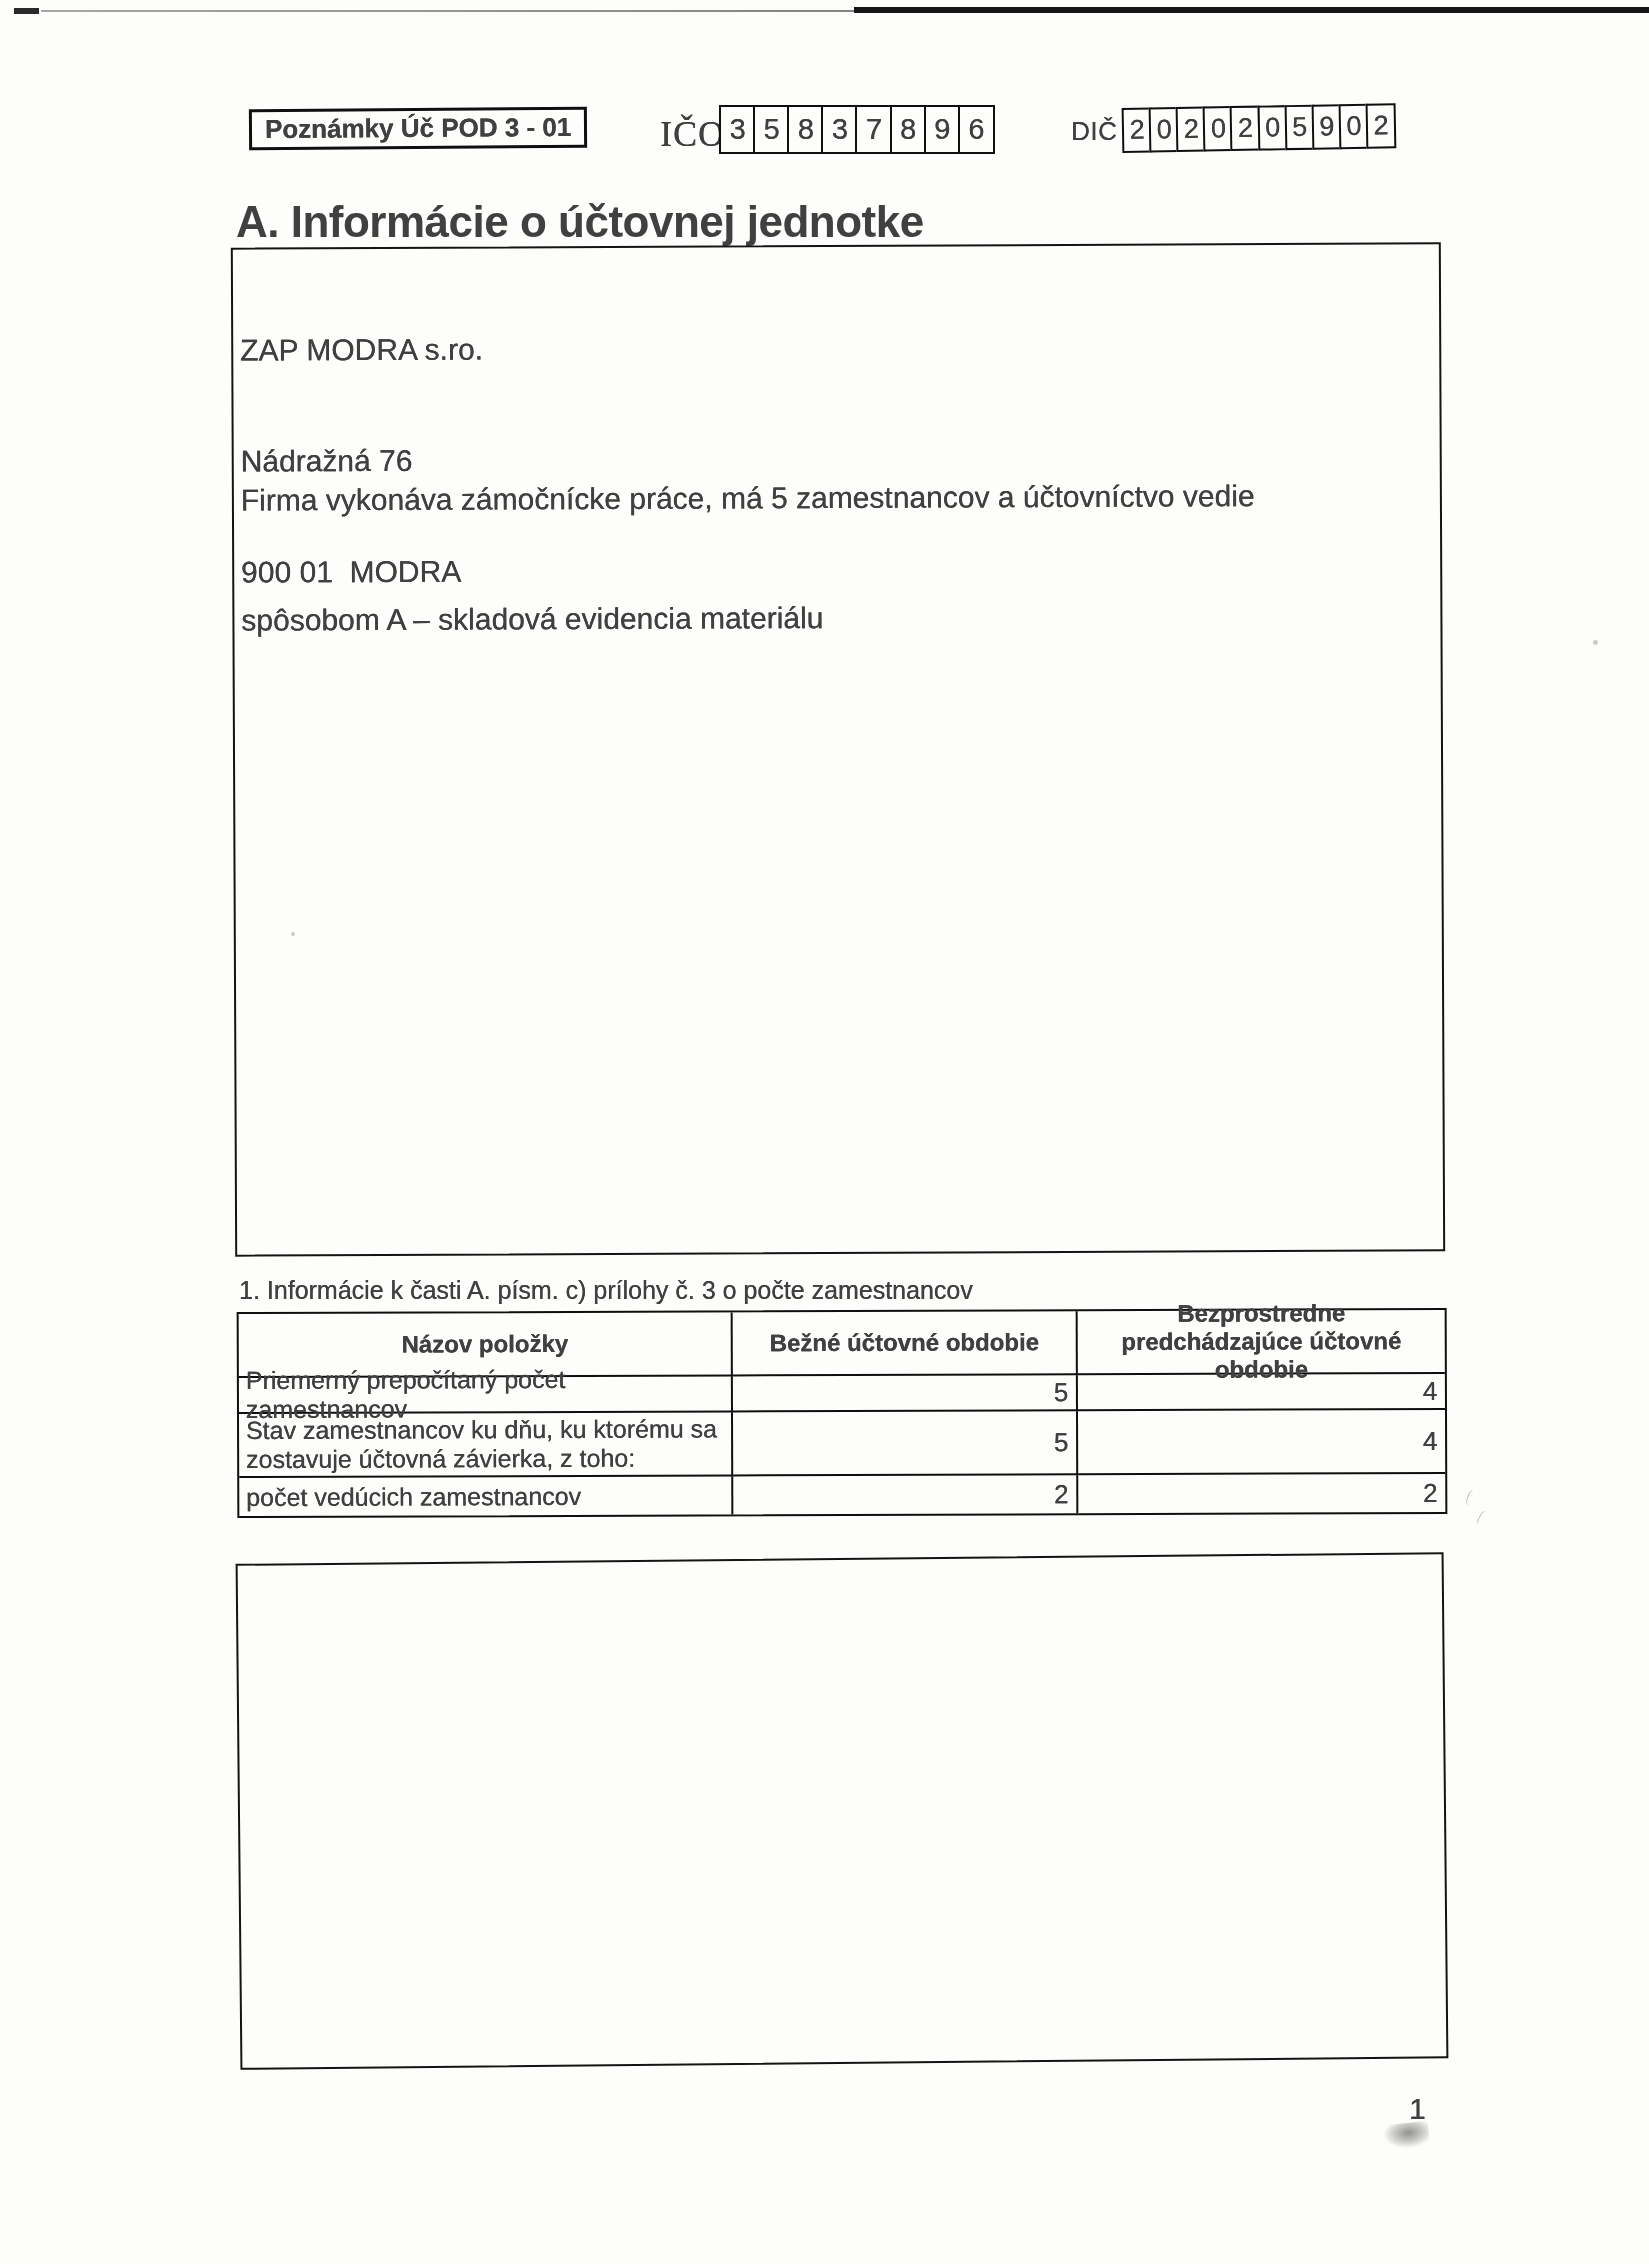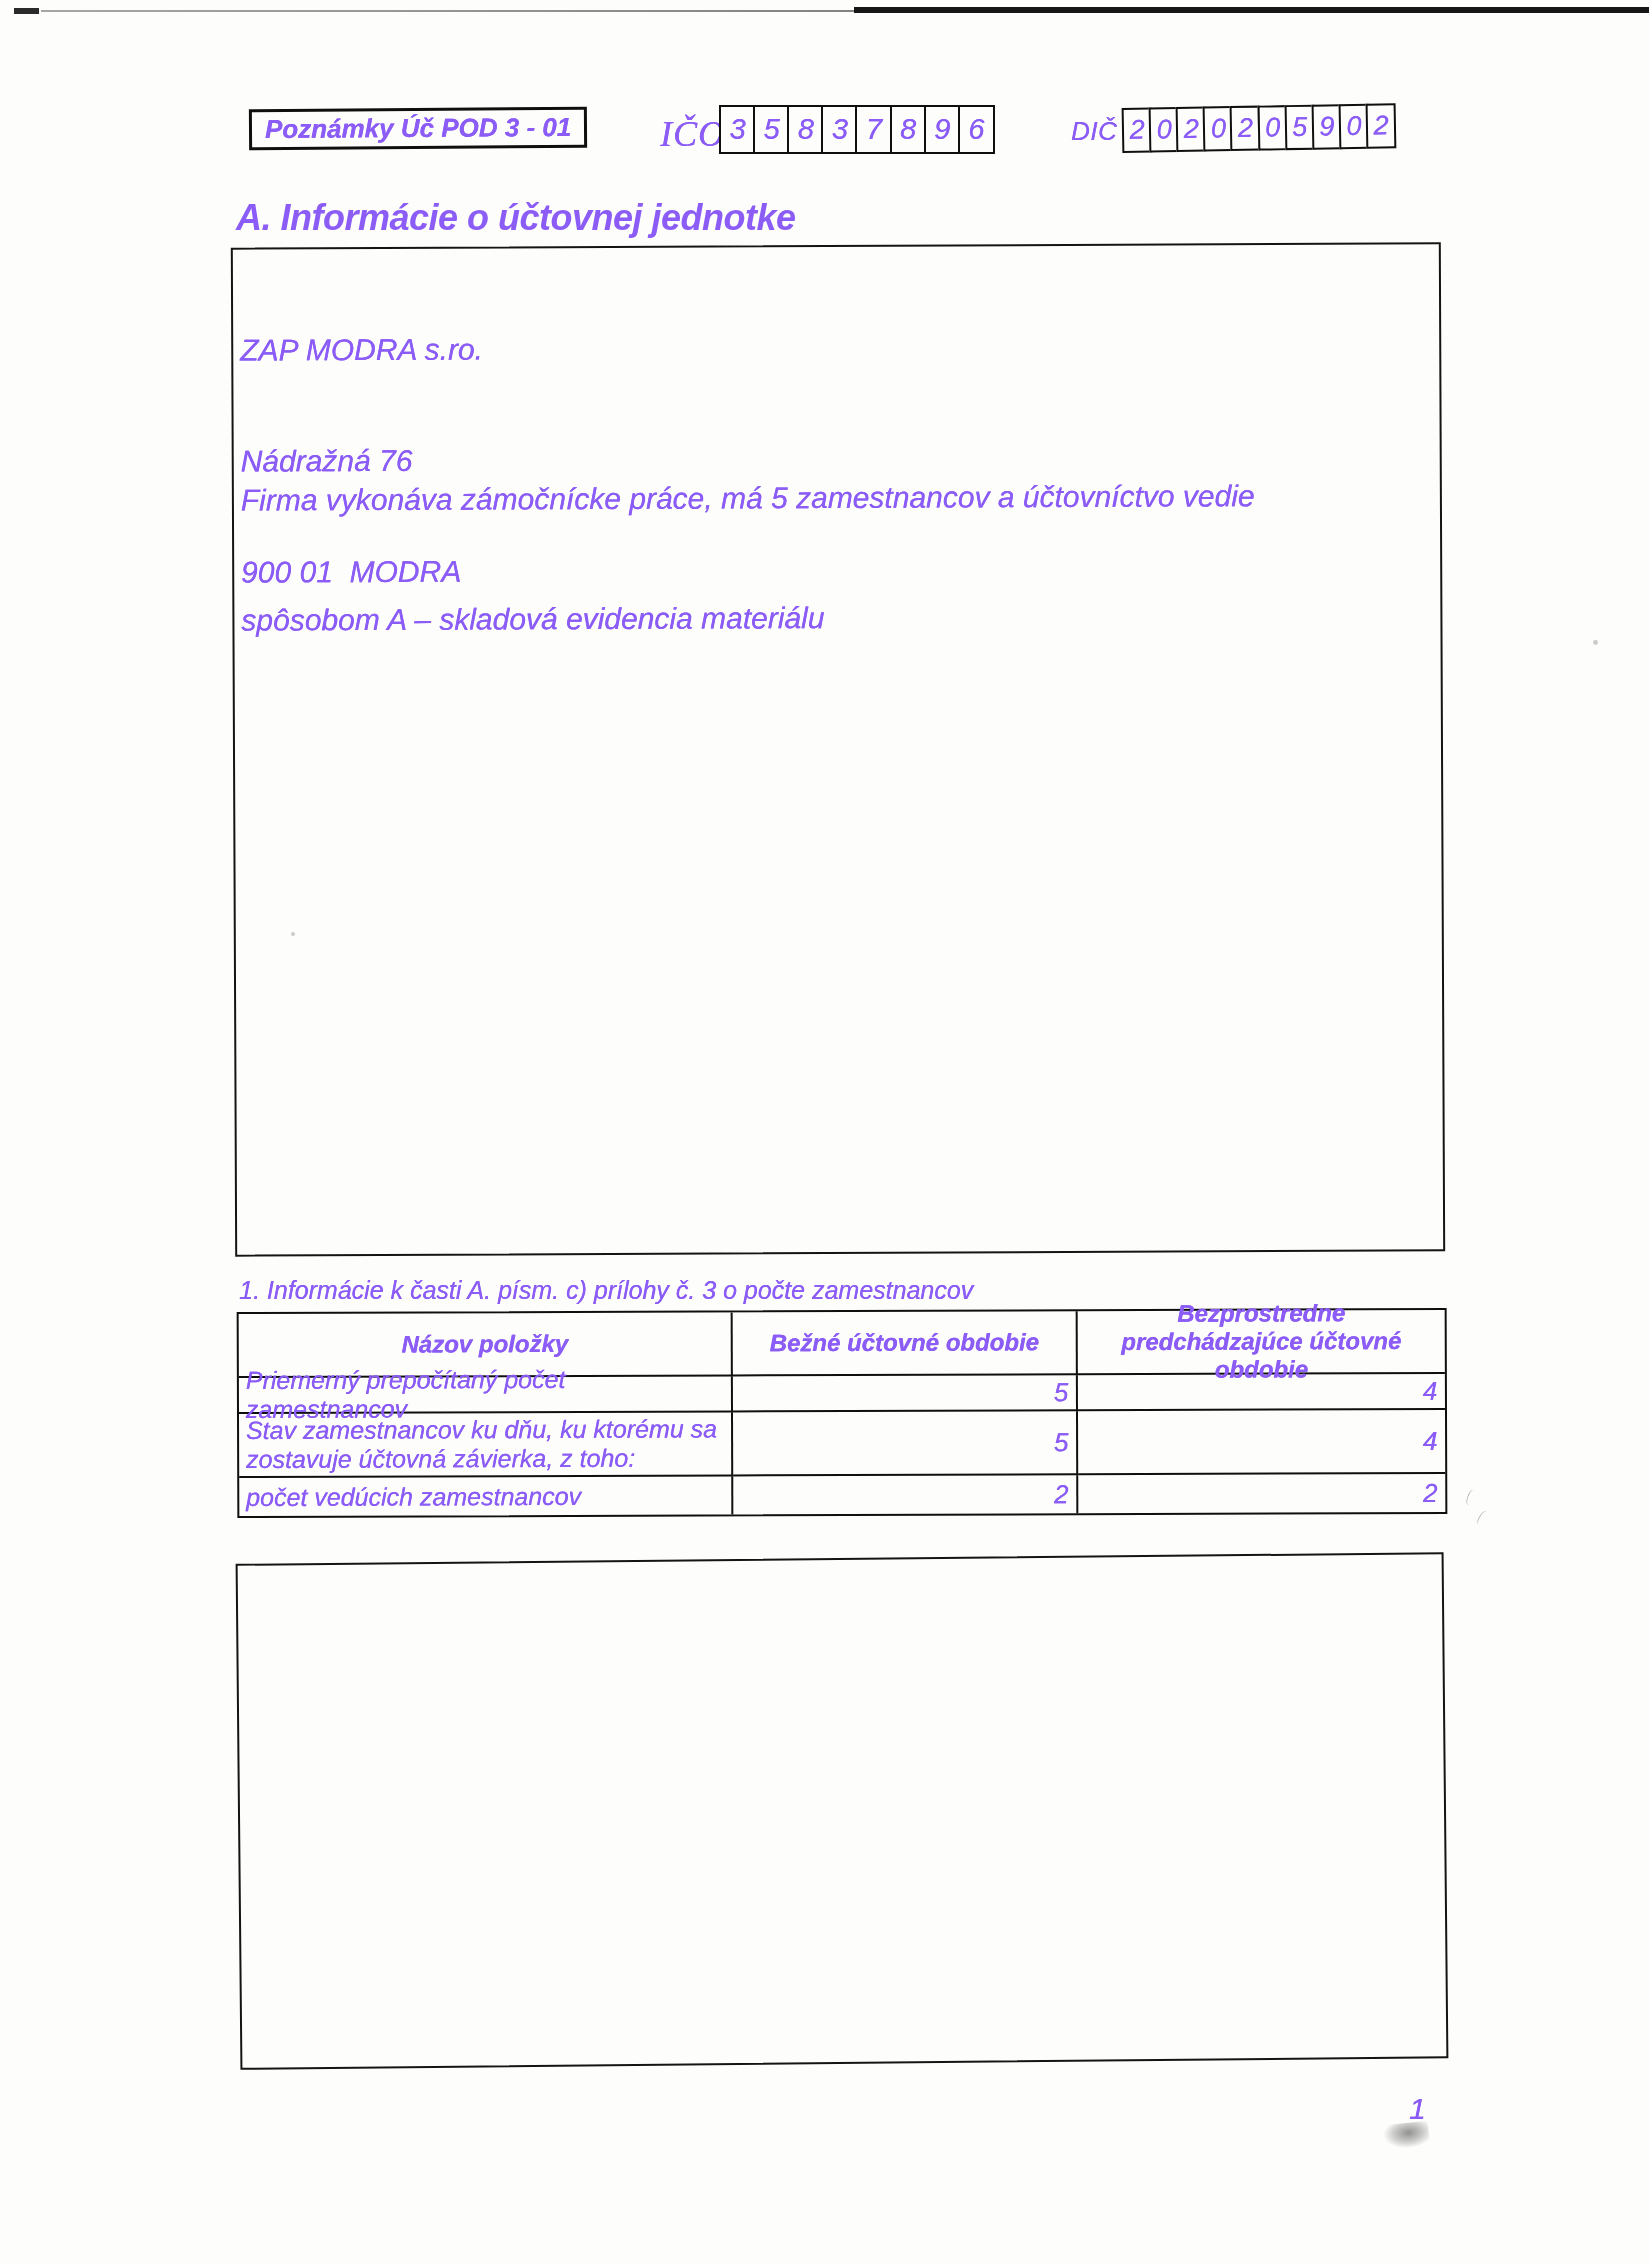--- a/index.html
+++ b/index.html
@@ -2,23 +2,22 @@
 <html><head>
 <meta charset="utf-8">
 <style>
   * { margin:0; padding:0; box-sizing:border-box; }
   html,body { background:#e8e8e6; }
   #page {
     position:relative;
     width:1650px; height:2265px;
     background:#fdfdfb;
     font-family:"Liberation Sans", sans-serif;
-    color:#8b5cf6;
+    color:#404040;
     overflow:hidden;
-    font-style:italic;
   }
   .txt { text-shadow:0.3px 0 0 currentColor; }
 
   
   .scan-dash { position:absolute; left:13.6px; top:7.8px; width:25px; height:5.8px; background:#2a2a2a; }
   .scan-line-thin { position:absolute; left:41px; top:9.7px; width:1609px; height:1.9px;
     background:linear-gradient(to right, rgba(60,60,60,.45), rgba(30,30,30,.7)); }
   .scan-line-thick { position:absolute; left:854px; top:6.8px; width:796px; height:5.8px; background:#161616; }
   .speck { position:absolute; background:#9a9a9a; border-radius:50%; opacity:.5; }
   .smudge { position:absolute; left:1384px; top:2123px; width:45px; height:25px;
@@ -38,21 +37,21 @@
   .cells { position:absolute; display:flex; }
   .cells .cell { border:2.9px solid #0f0f0f; display:flex; align-items:center; justify-content:center; background:#fdfdfb; }
   .cells .cell + .cell { margin-left:-2.9px; }
   #ico-cells { left:719px; top:105px; }
   #ico-cells .cell { width:37px; height:49px; font-size:29px; }
   .dic-label { position:absolute; left:1071px; top:116px; font-size:26px; letter-spacing:0.5px; }
   #dic-cells { left:1122px; top:108px; transform:rotate(-1deg); transform-origin:left center; }
   #dic-cells .cell { width:30px; height:45px; font-size:27px; }
 
   
-  .section-heading { position:absolute; left:236px; top:197px; font-size:36px; font-weight:bold;
+  .section-heading { position:absolute; left:236px; top:197px; font-size:44px; font-weight:bold;
     letter-spacing:-0.5px; }
   .info-box { position:absolute; left:233px; top:245px; width:1210px; height:1009px;
     border:2.9px solid #141414; transform:rotate(-0.25deg); }
   .company { position:absolute; left:6.8px; top:7.8px; font-size:30px; line-height:37px; white-space:pre; }
   .description { position:absolute; left:6.8px; top:151px; font-size:30px; line-height:40px; white-space:pre; }
 
   
   .table-caption { position:absolute; left:239px; top:1276px; font-size:25px; }
   .emp-table { position:absolute; left:237px; top:1310px; width:1210px;
     border:2.9px solid #0f0f0f; transform:rotate(-0.2deg);

